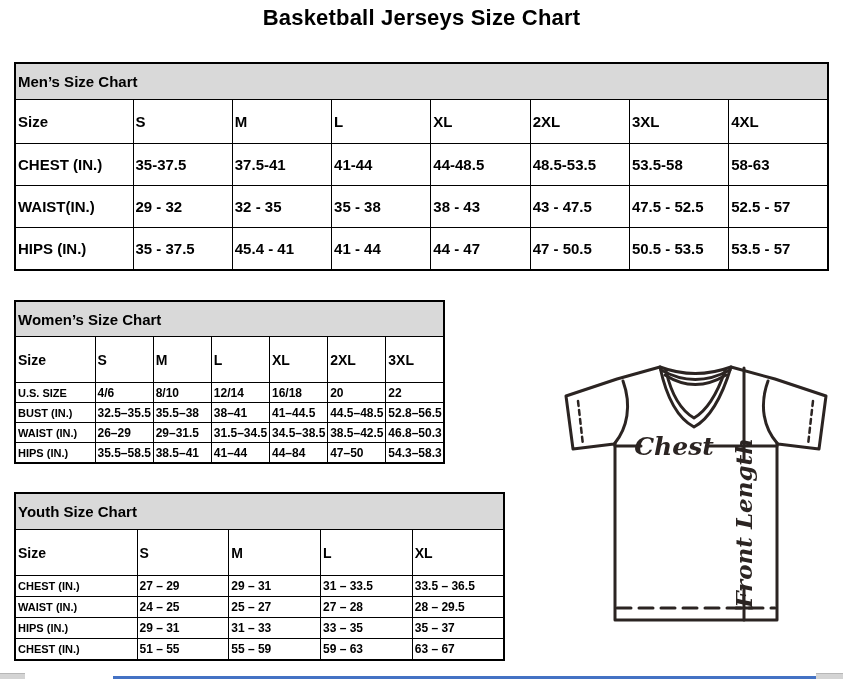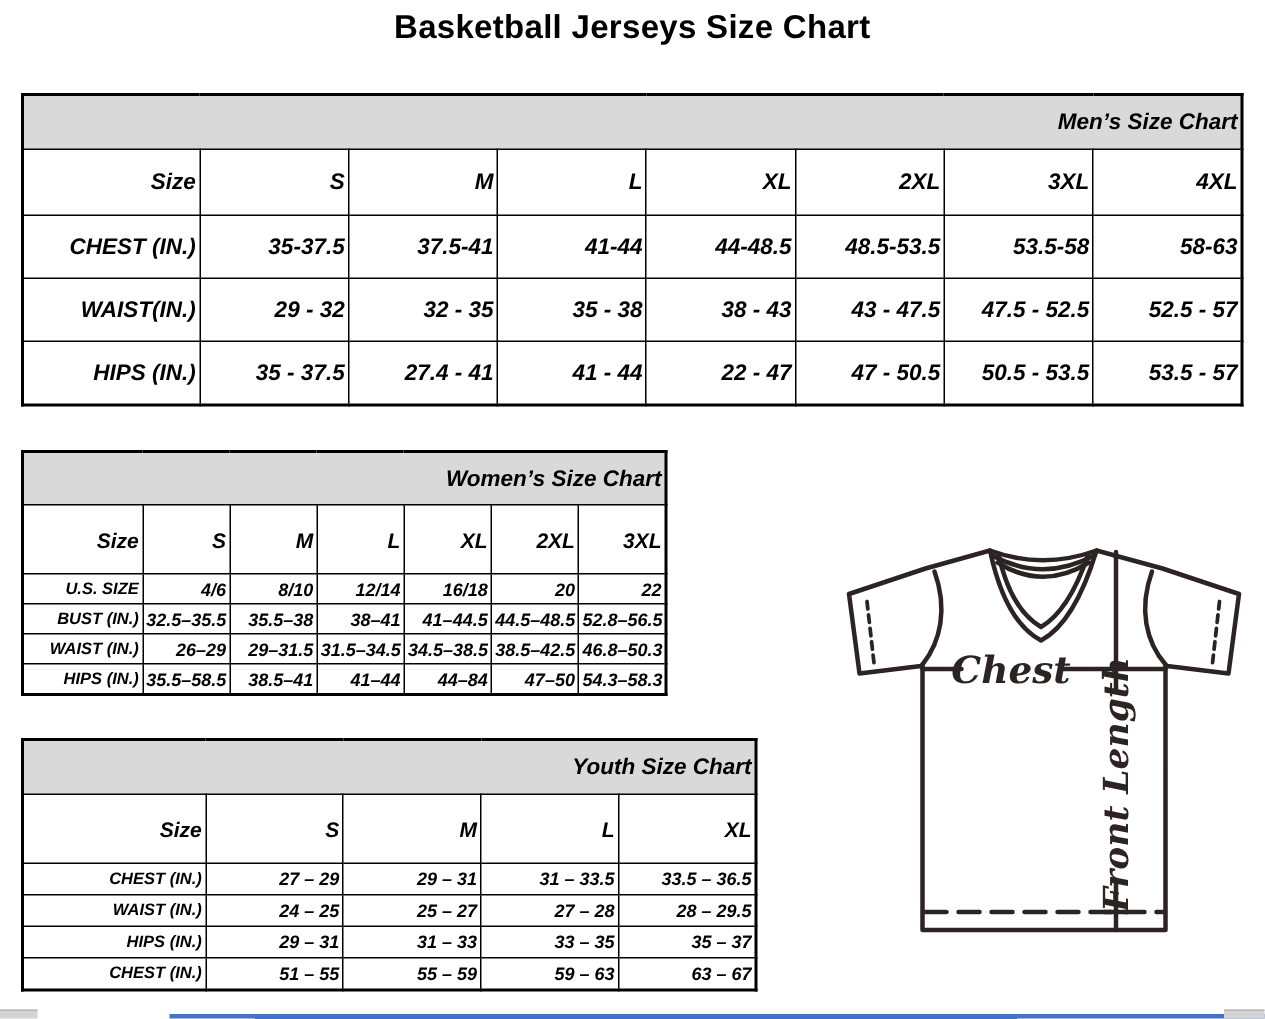--- a/index.html
+++ b/index.html
@@ -6,21 +6,21 @@
   body{
     width:843px;height:679px;position:relative;overflow:hidden;
     background:#ffffff;font-family:"Liberation Sans",sans-serif;color:#000;
   }
   .page-title{
     position:absolute;top:5px;left:0;right:0;text-align:center;
     font-size:22px;font-weight:bold;letter-spacing:0.2px;
   }
   table.size-table{
     position:absolute;border-collapse:collapse;table-layout:fixed;
-    border:2px solid #000;text-align:right;font-weight:bold;background:#fff;font-style:italic;
+    border:2px solid #000;text-align:left;font-weight:bold;background:#fff;
   }
   table.size-table th,table.size-table td{
     border:1px solid #000;padding:0 2px;vertical-align:middle;overflow:hidden;white-space:nowrap;
   }
   table.size-table tr.band th{background:#d9d9d9;font-size:15px;}
   
   #mens{left:14px;top:62px;width:815px;font-size:15px;}
   #mens tr.band th{height:35px;}
   #mens tr.cols th{height:43px;font-size:15px;}
   #mens tr.data th,#mens tr.data td{height:41px;}
@@ -94,23 +94,23 @@
         <td>32 - 35</td>
         <td>35 - 38</td>
         <td>38 - 43</td>
         <td>43 - 47.5</td>
         <td>47.5 - 52.5</td>
         <td>52.5 - 57</td>
       </tr>
       <tr class="data">
         <th class="rowlabel">HIPS (IN.)</th>
         <td>35 - 37.5</td>
-        <td>27.4 - 41</td>
+        <td>45.4 - 41</td>
         <td>41 - 44</td>
-        <td>22 - 47</td>
+        <td>44 - 47</td>
         <td>47 - 50.5</td>
         <td>50.5 - 53.5</td>
         <td>53.5 - 57</td>
       </tr>
     </tbody>
   </table>
 <table id="womens" class="size-table">
     <colgroup>
       <col style="width: 80px;">
       <col>

